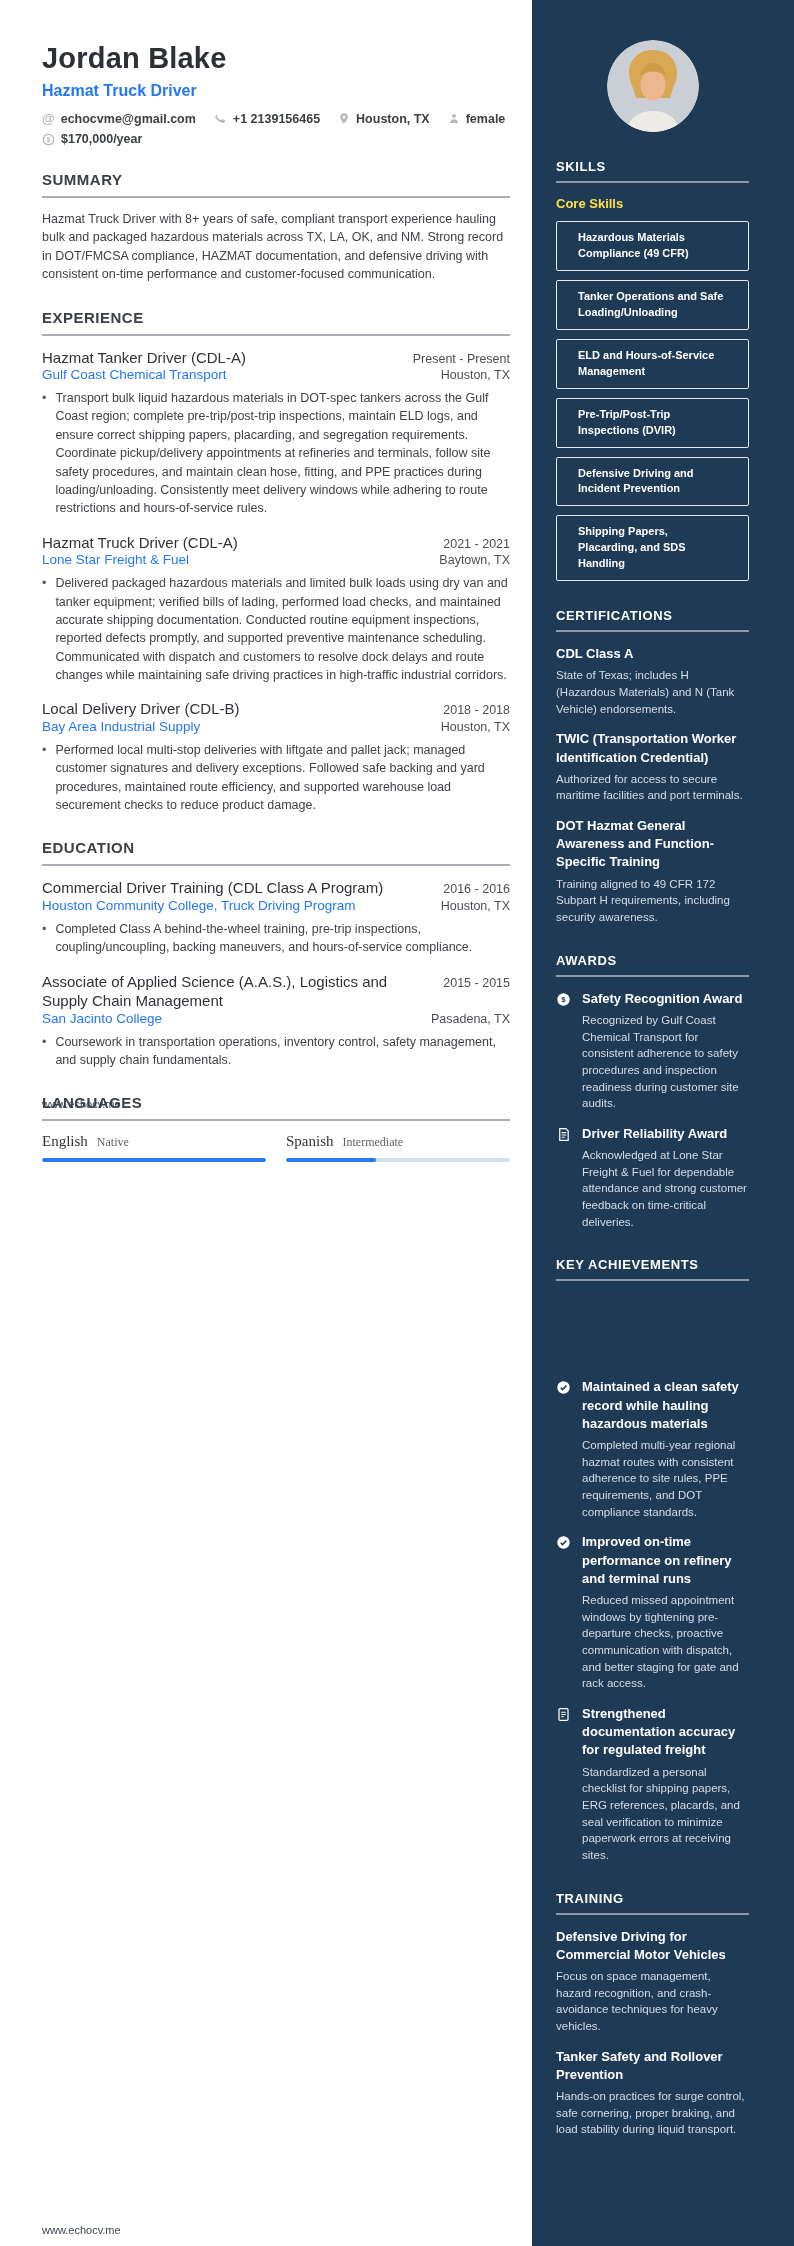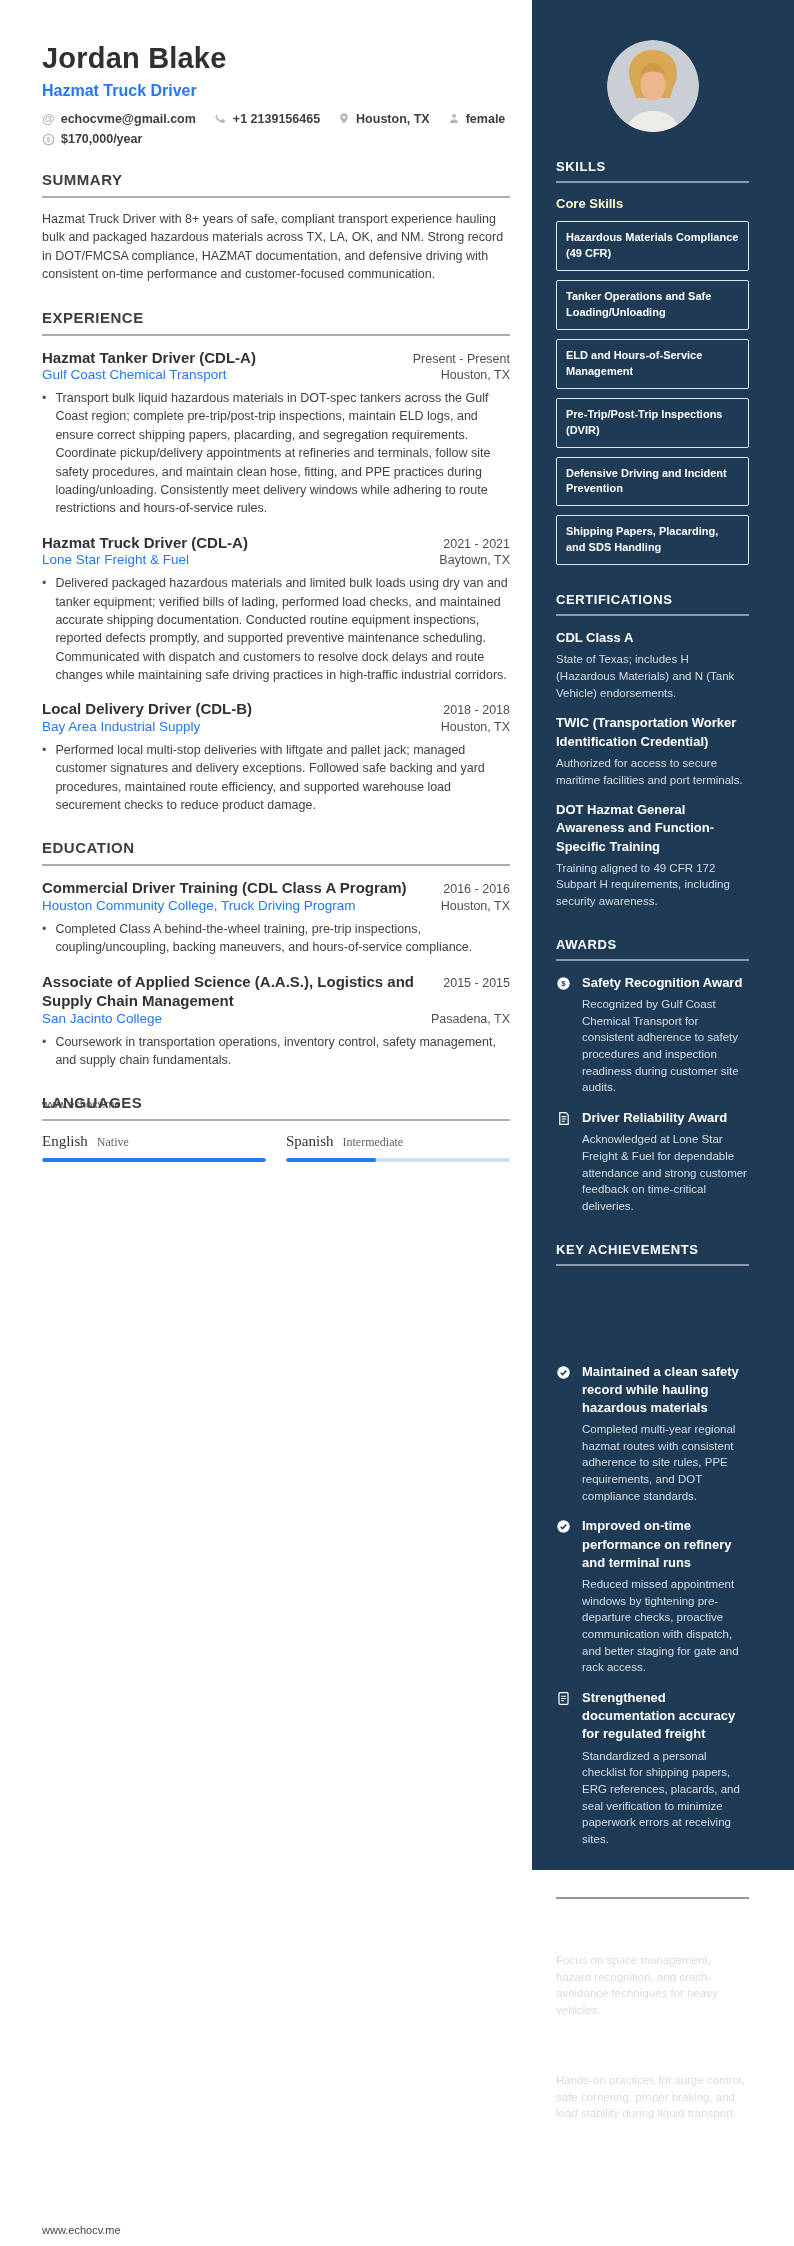--- a/index.html
+++ b/index.html
@@ -18,46 +18,46 @@
   .at{font-size:13px;font-weight:700;color:#b4b8be;}
 
   .sec{margin-top:25px;}
   .sec-h{font-size:15px;font-weight:600;color:#3c4043;letter-spacing:.5px;margin:0;}
   .hr{height:2px;background:#aaadb2;margin:8px 0 12px 0;}
 
   .para{font-size:12.5px;line-height:1.47;color:#3f4246;margin:0;}
 
   .job{margin-bottom:15px;}
   .jrow{display:flex;justify-content:space-between;align-items:baseline;}
-  .jtitle{font-size:15px;font-weight:700;color:#2f3338;line-height:1.3;}
+  .jtitle{font-size:15px;font-weight:400;color:#2f3338;line-height:1.3;}
   .jmeta{font-size:12.5px;color:#4b4f54;white-space:nowrap;margin-left:22px;flex:0 0 auto;}
   .company{font-size:13.5px;color:#2577f2;font-weight:500;text-decoration:none;display:inline-block;}
   .bullet{display:flex;gap:9px;margin-top:7px;}
   .bdot{color:#55585c;font-size:12.5px;line-height:1.47;}
 
   .langs{display:flex;gap:20px;margin-top:12px;font-family:Liberation Serif, serif;}
   .lang{flex:1;}
   .lrow{display:flex;align-items:baseline;gap:9px;}
   .lname{font-size:15px;color:#2f3338;font-weight:500;}
   .llevel{font-size:12px;color:#5f6368;}
   .track{height:4px;background:#cfe0f5;border-radius:2px;margin-top:8px;overflow:hidden;}
   .fill{height:4px;background:#2577f2;border-radius:2px;width:0;}
 
   .site-footer{position:absolute;left:42px;font-size:11px;color:#3d4752;}
   .f1{top:1098px;}
   .f2{top:2224px;}
 
   
-  .sidebar{position:absolute;left:532px;top:0;width:262px;height:1870px;background:#1f3a55;
+  .sidebar{position:absolute;left:532px;top:0;width:262px;height:2246px;background:#1f3a55;
            box-sizing:border-box;padding:40px 45px 0 24px;color:#ffffff;}
   .avatar{width:92px;height:92px;border-radius:50%;margin:0 auto;display:block;overflow:hidden;}
   .sb-h{font-size:13px;font-weight:700;letter-spacing:.6px;color:#ffffff;margin:27px 0 0 0;}
   .shr{height:2px;background:#8b99ab;margin:7px 0 13px 0;}
-  .group{font-size:13px;font-weight:700;margin:0 0 10px 0;color:#fef9c3;}
-  .chip{border:1px solid #e3e9f0;border-radius:2px;padding:8px 9px;font-size:11px;font-weight:700;
+  .group{font-size:13px;font-weight:700;margin:0 0 10px 0;color:#fde047;}
+  .chip{border:1px solid #e3e9f0;border-radius:2px;padding:8px 21px;font-size:11px;font-weight:700;
         line-height:1.45;margin-bottom:9px;color:#ffffff;}
   .cert{margin-bottom:13px;}
   .ctitle{font-size:13px;font-weight:700;line-height:1.4;color:#fff;}
   .cdesc{font-size:11.5px;color:#d5dce5;line-height:1.45;margin-top:4px;}
   .iitem{display:flex;gap:10px;margin-bottom:13px;}
   .iicon{flex:0 0 16px;width:16px;padding-top:2px;}
   .iicon svg{display:block;}
   .ibody{flex:1;}
   .pb-spacer{height:84px;}
 </style>

